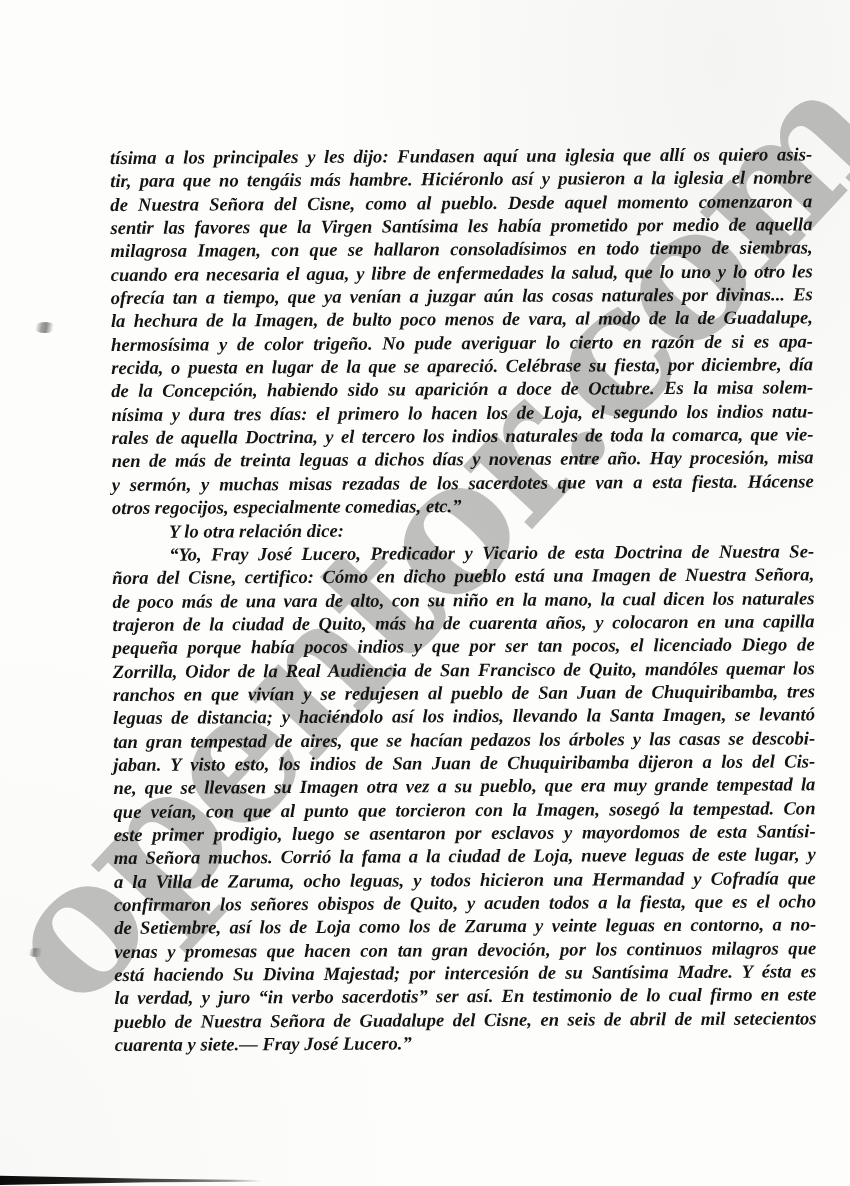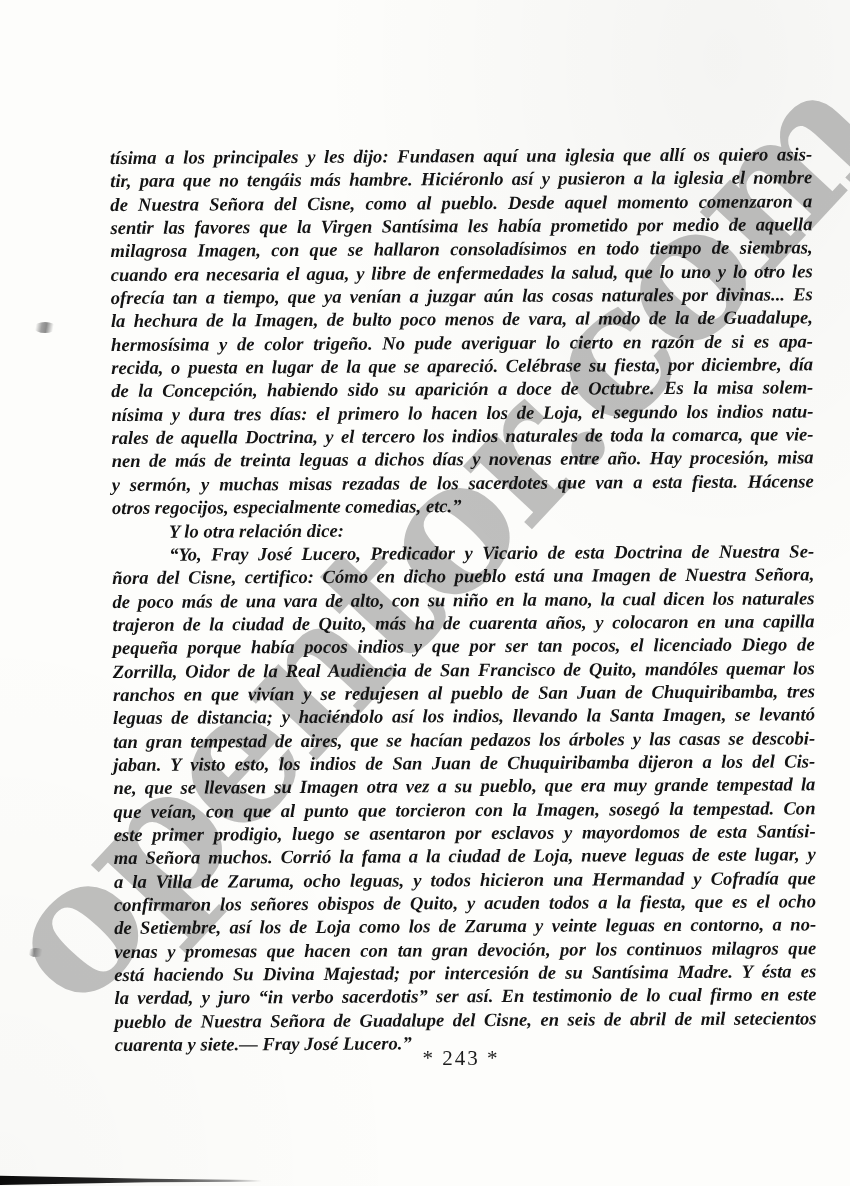--- a/index.html
+++ b/index.html
@@ -119,17 +119,16 @@
       <div class="line">ma Señora muchos. Corrió la fama a la ciudad de Loja, nueve leguas de este lugar, y</div>
       <div class="line">a la Villa de Zaruma, ocho leguas, y todos hicieron una Hermandad y Cofradía que</div>
       <div class="line">confirmaron los señores obispos de Quito, y acuden todos a la fiesta, que es el ocho</div>
       <div class="line">de Setiembre, así los de Loja como los de Zaruma y veinte leguas en contorno, a no-</div>
       <div class="line">venas y promesas que hacen con tan gran devoción, por los continuos milagros que</div>
       <div class="line">está haciendo Su Divina Majestad; por intercesión de su Santísima Madre. Y ésta es</div>
       <div class="line">la verdad, y juro “in verbo sacerdotis” ser así. En testimonio de lo cual firmo en este</div>
       <div class="line">pueblo de Nuestra Señora de Guadalupe del Cisne, en seis de abril de mil setecientos</div>
       <div class="line last">cuarenta y siete.— Fray José Lucero.”</div>
     </div>
-  <div class="page-number">* 243 *</div>
   <div class="artifact smudge-1"></div>
   <div class="artifact smudge-2"></div>
   <div class="artifact bottom-streak"></div>
 </div>
 
 </body></html>

